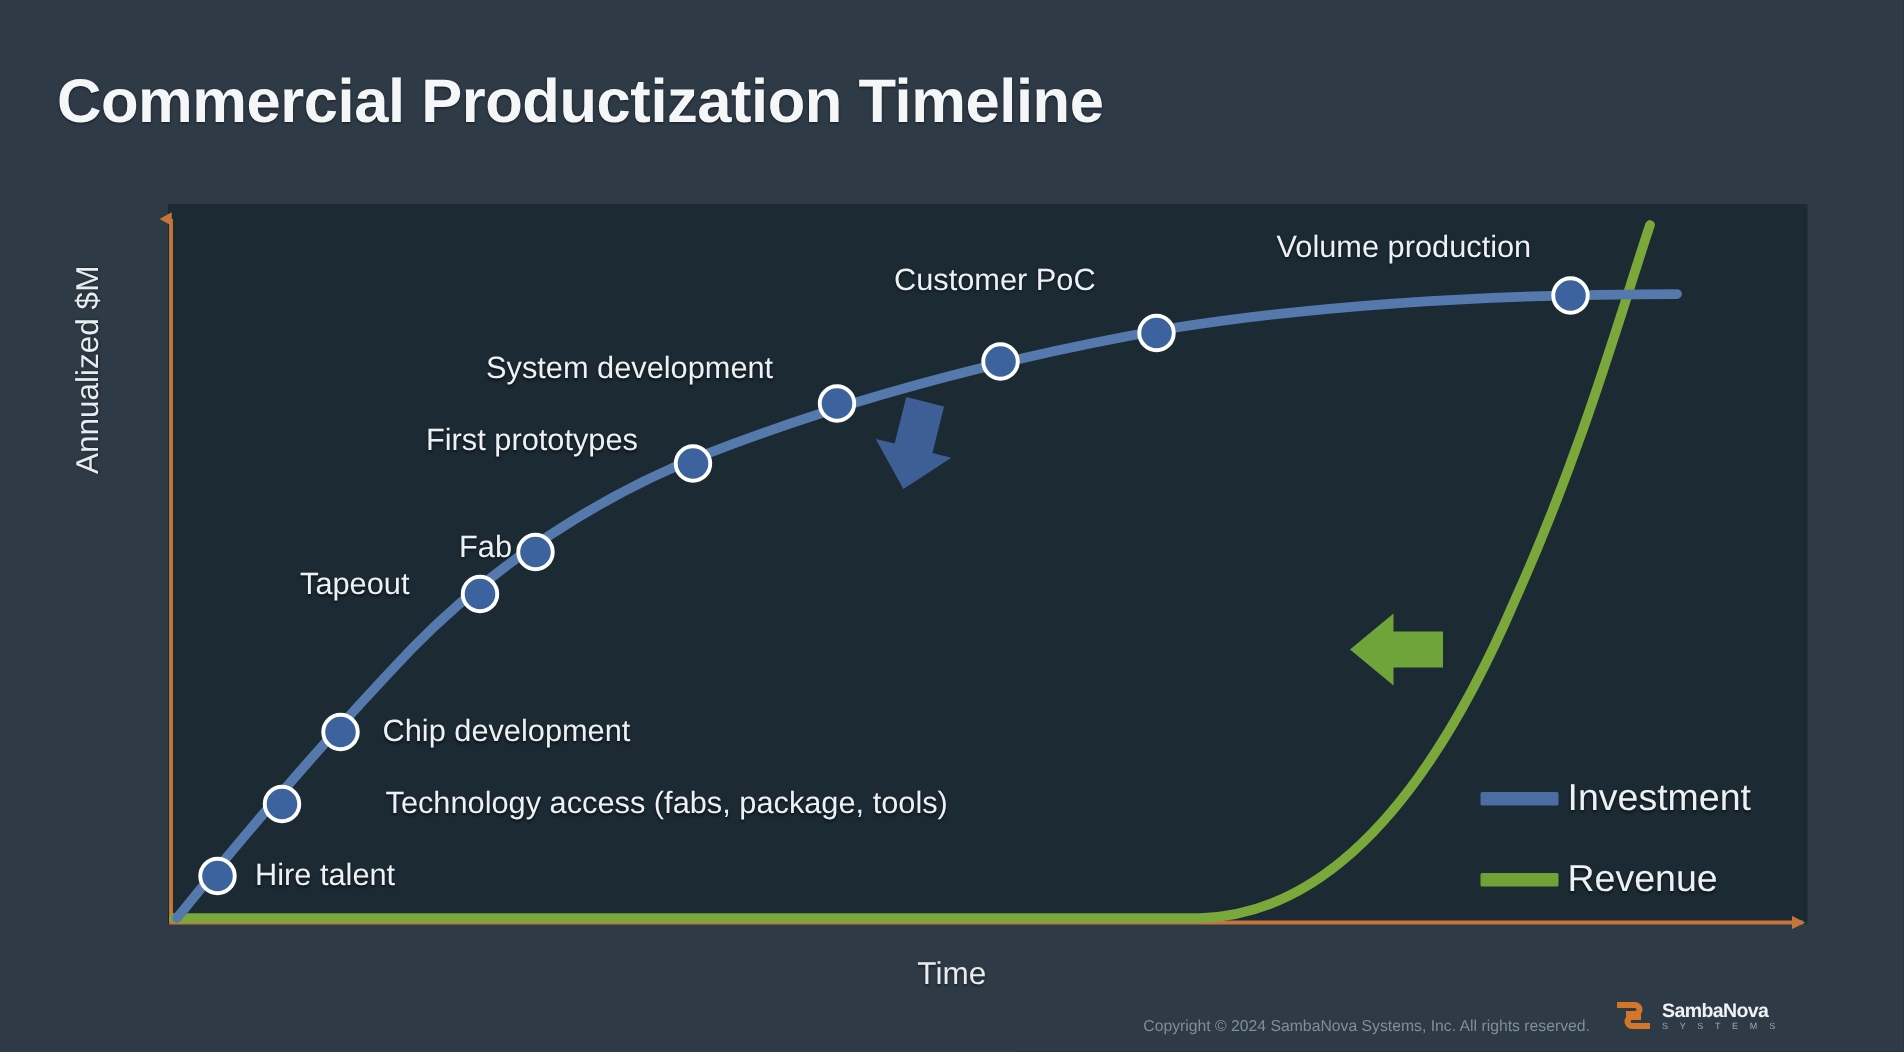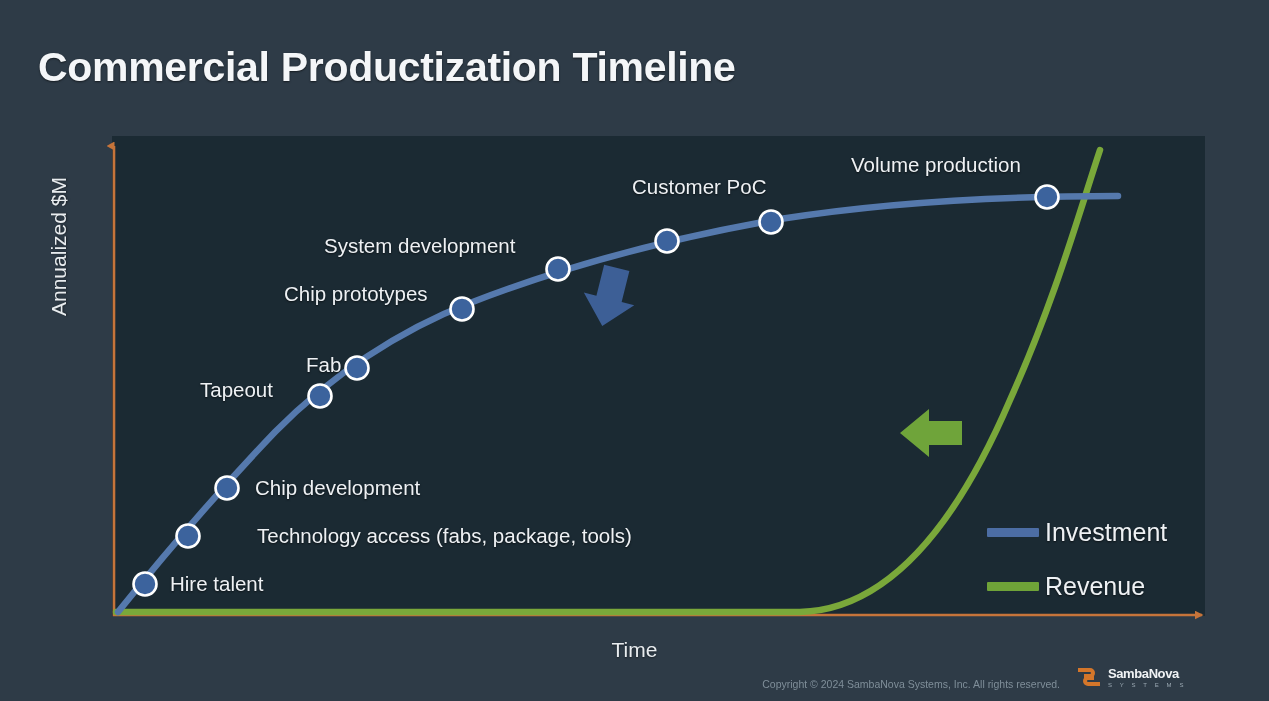--- a/index.html
+++ b/index.html
@@ -178,23 +178,23 @@
       <circle cx="771" cy="222" r="11.5" fill="#3c639d" stroke="#ffffff" stroke-width="2.6"></circle>
       <circle cx="1047" cy="197" r="11.5" fill="#3c639d" stroke="#ffffff" stroke-width="2.6"></circle>
     </g>
   </svg>
 
   <div class="point-label" style="left:170px;  top:572px;">Hire talent</div>
   <div class="point-label" style="left:213px;  top:524px;margin-left:44px;">Technology access (fabs, package, tools)</div>
   <div class="point-label" style="left:255px;  top:476px;">Chip development</div>
   <div class="point-label" style="left:200px;  top:378px;">Tapeout</div>
   <div class="point-label" style="left:288px;  top:353px;margin-left:18px;">Fab</div>
-  <div class="point-label" style="left:284px;  top:282px;">Chip prototypes</div>
+  <div class="point-label" style="left:284px;  top:282px;">First prototypes</div>
   <div class="point-label" style="left:324px;  top:234px;">System development</div>
-  <div class="point-label" style="left:632px;  top:175px;text-align:center;">Customer PoC</div>
+  <div class="point-label" style="left:596px;  top:175px;text-align:center;">Customer PoC</div>
   <div class="point-label" style="left:851px;  top:153px;">Volume production</div>
 
   <div class="axis-label" id="y-axis-label">Annualized $M</div>
   <div class="axis-label" id="x-axis-label">Time</div>
 
   <div class="legend-row" style="left:987px; top:518px;">
     <span class="legend-swatch" style="background:#4c6da4;"></span>
     <span class="legend-text">Investment</span>
   </div>
   <div class="legend-row" style="left:987px; top:572px;">

